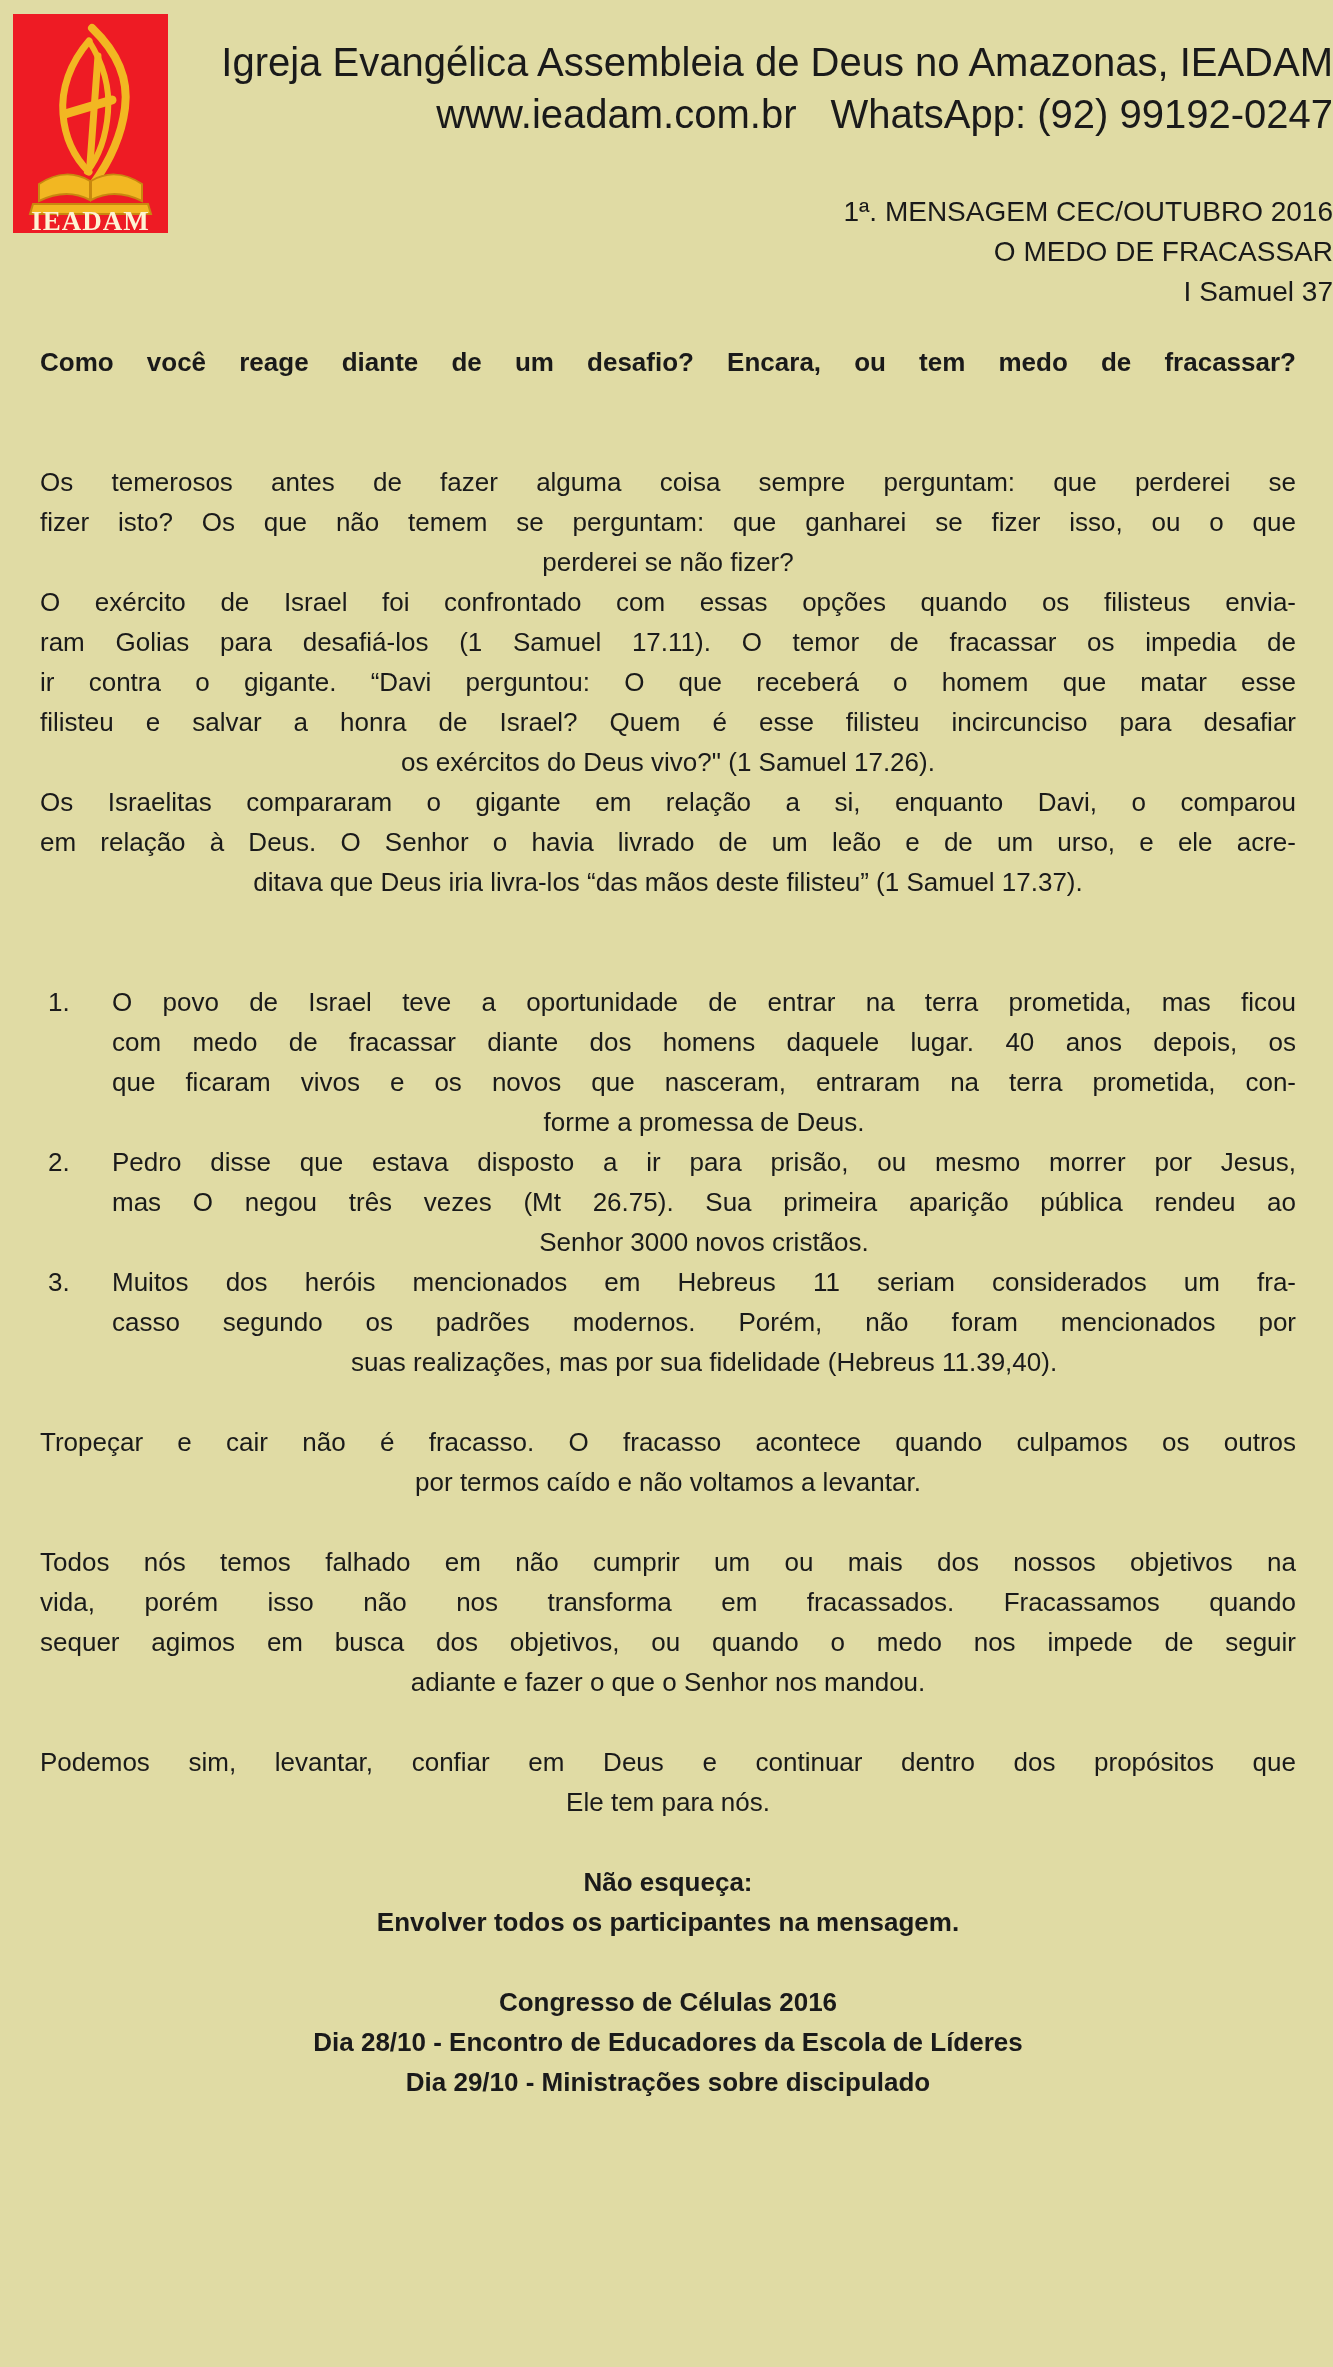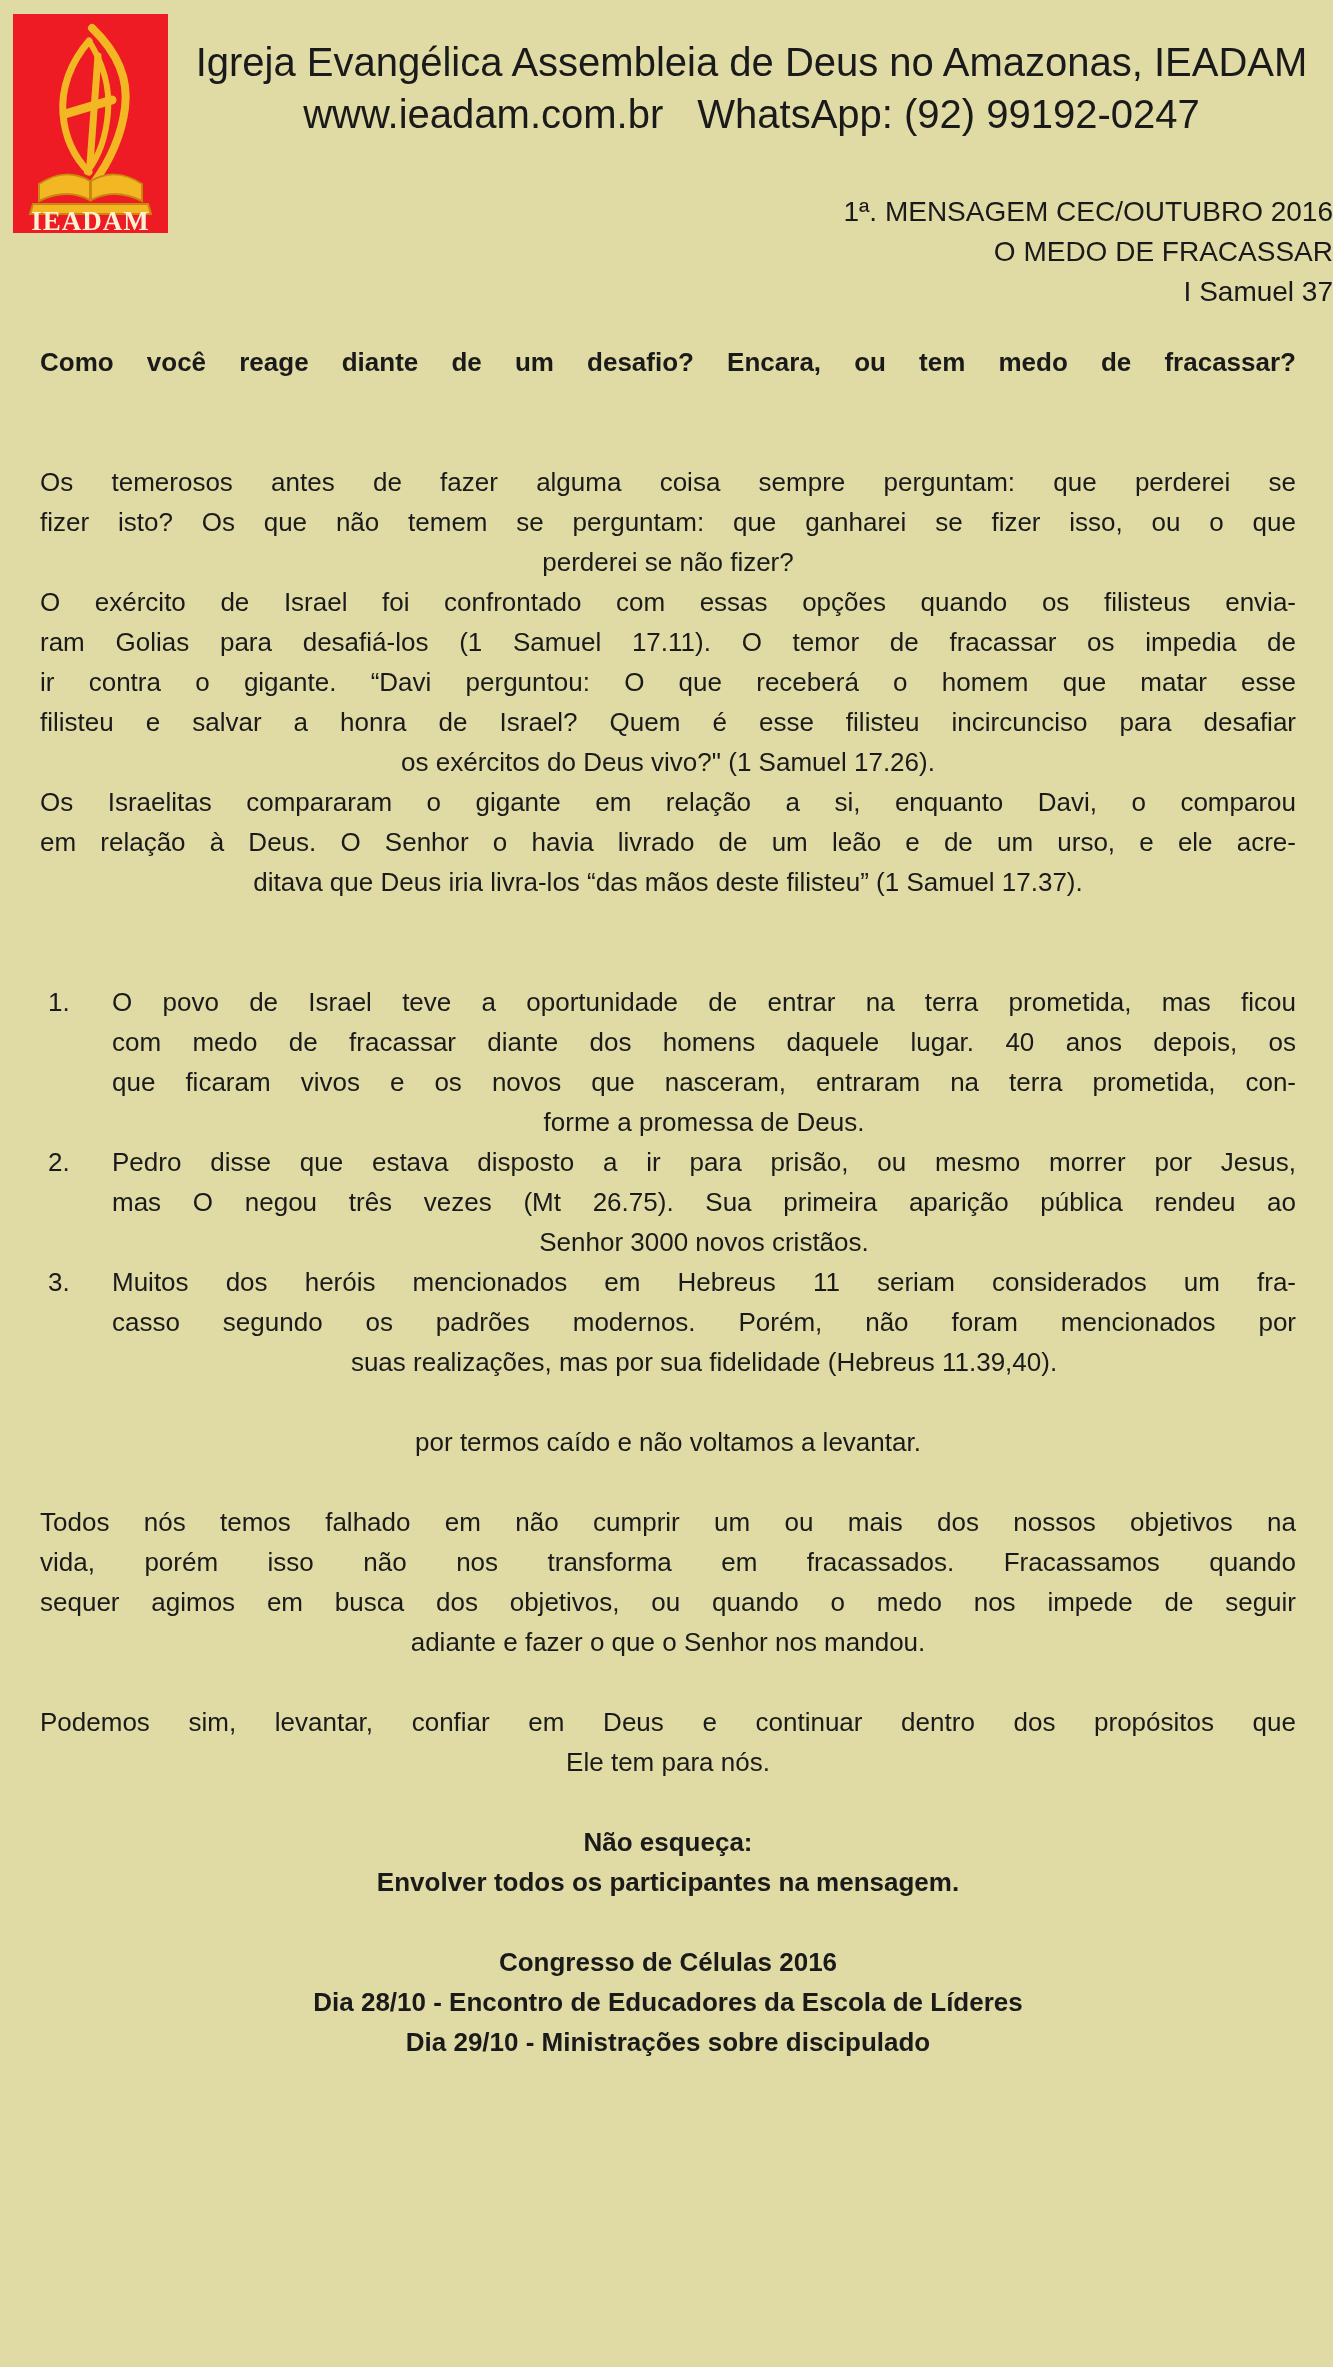--- a/index.html
+++ b/index.html
@@ -13,21 +13,21 @@
   }
   .page{position:absolute;inset:0;overflow:hidden;}
 
   
   .logo{
     position:absolute;left:13px;top:14px;width:155px;height:219px;text-align:right;
   }
   .logo svg{display:block;width:100%;height:100%;}
   .titles{
     position:absolute;left:170px;right:0;top:36px;
-    text-align:center;
+    text-align:right;
     font-size:40px;line-height:52px;
     color:var(--ink,#1a1a1a);
   }
   .contact-gap{display:inline-block;width:34px;}
   .subtitle{
     position:absolute;left:28px;right:0;top:192px;
     text-align:right;
     font-size:28px;line-height:40px;
   }
 
@@ -118,20 +118,21 @@
         <div class="line"><span class="seg">Senhor 3000 novos cristãos.</span></div>
       </div>
       <div class="list-item">
         <span class="list-marker">3.</span>
         <div class="line j"><span class="seg">Muitos dos heróis mencionados em Hebreus 11 seriam considerados um fra-</span></div>
         <div class="line j"><span class="seg">casso segundo os padrões modernos. Porém, não foram mencionados por</span></div>
         <div class="line"><span class="seg">suas realizações, mas por sua fidelidade (Hebreus 11.39,40).</span></div>
       </div>
       <div class="spacer" style="height: 40px;"></div>
       <div class="para">
+        <div class="line j"><span class="seg">Tropeçar e cair não é fracasso. O fracasso acontece quando culpamos os outros</span></div>
         <div class="line"><span class="seg">por termos caído e não voltamos a levantar.</span></div>
       </div>
       <div class="spacer" style="height: 40px;"></div>
       <div class="para">
         <div class="line j"><span class="seg">Todos nós temos falhado em não cumprir um ou mais dos nossos objetivos na</span></div>
         <div class="line j"><span class="seg">vida, porém isso não nos transforma em fracassados. Fracassamos quando</span></div>
         <div class="line j"><span class="seg">sequer agimos em busca dos objetivos, ou quando o medo nos impede de seguir</span></div>
         <div class="line"><span class="seg">adiante e fazer o que o Senhor nos mandou.</span></div>
       </div>
       <div class="spacer" style="height: 40px;"></div>

